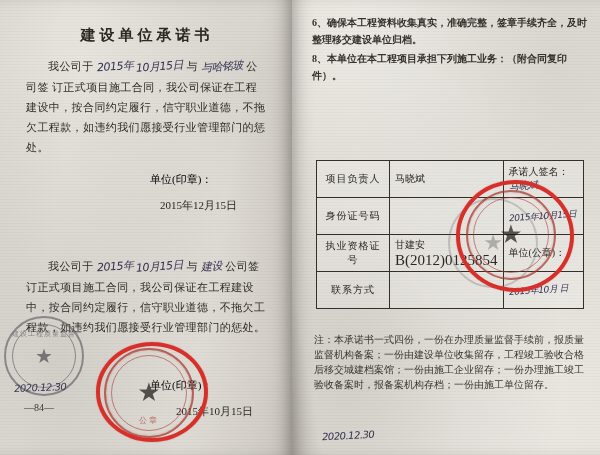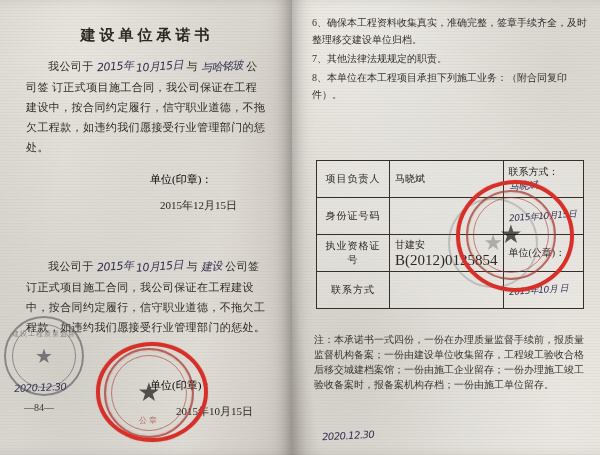--- a/index.html
+++ b/index.html
@@ -43,21 +43,21 @@
   #lp-unitseal-line{position:absolute;left:150px;top:172px;width:120px;font-size:11px;}
   #lp-date1{position:absolute;left:160px;top:198px;font-size:11px;}
   #lp-title2{position:absolute;left:62px;top:226px;width:170px;}
   #lp-para2{position:absolute;left:26px;top:256px;width:242px;}
   #lp-unitseal-line2{position:absolute;left:150px;top:378px;width:130px;font-size:11px;}
   #lp-date2{position:absolute;left:176px;top:404px;font-size:11px;}
   #lp-pagenum{position:absolute;left:24px;top:402px;font-size:10px;color:#3a362f;}
   #lp-datestamp{position:absolute;left:14px;top:382px;font-size:10px;}
 
   
-  #rp-items{position:absolute;left:312px;top:14px;width:276px;}
+  #rp-items{position:absolute;left:312px;top:14px;width:276px;font-weight:bold;}
   #rp-items .li{margin-bottom:2px;}
   #rp-table{position:absolute;left:316px;top:160px;width:268px;border:1px solid #33302b;
     border-collapse:collapse;font-size:10px;color:#2b2824;background:rgba(255,255,255,.18);padding-left:28px;}
   #rp-table td{border:1px solid #33302b;height:32px;padding:2px 5px;vertical-align:middle;}
   #rp-table td.lbl{width:62px;text-align:center;letter-spacing:1px;}
   #rp-note{position:absolute;left:314px;top:332px;width:272px;}
   #rp-datestamp{position:absolute;left:322px;top:430px;font-size:10px;}
 
   
   .seal{position:absolute;border-radius:50%;border:2.5px solid #a8352e;opacity:.72;
@@ -138,31 +138,30 @@
 
     <div class="marker" style="left:96px;top:342px;width:104px;height:92px;"></div>
   </div>
 
   <div class="sheet" id="right-page">
     <div class="grain"></div>
   </div>
 
   <div id="rp-items" class="small">
     <div class="li">6、确保本工程资料收集真实，准确完整，签章手续齐全，及时整理移交建设单位归档。</div>
-    <div class="li">7、其他法律法规规定的职责。</div>
     <div class="li">8、本单位在本工程项目承担下列施工业务：（附合同复印件）。</div>
   </div>
 
   <table id="rp-table">
     <tbody>
         <tr>
       <td class="lbl">项目负责人</td>
       <td style="width:70px;">马晓斌</td>
       <td>
-        <span>联系方式：</span>
+        <span>承诺人签名：</span>
         <span class="hand hand-blue">马晓斌</span>
       </td>
     </tr>
     <tr>
       <td class="lbl">身份证号码</td>
       <td></td>
       <td>
         <span class="hand hand-blue" style="font-size:9px;">2015年10月15日</span>
       </td>
     </tr>

